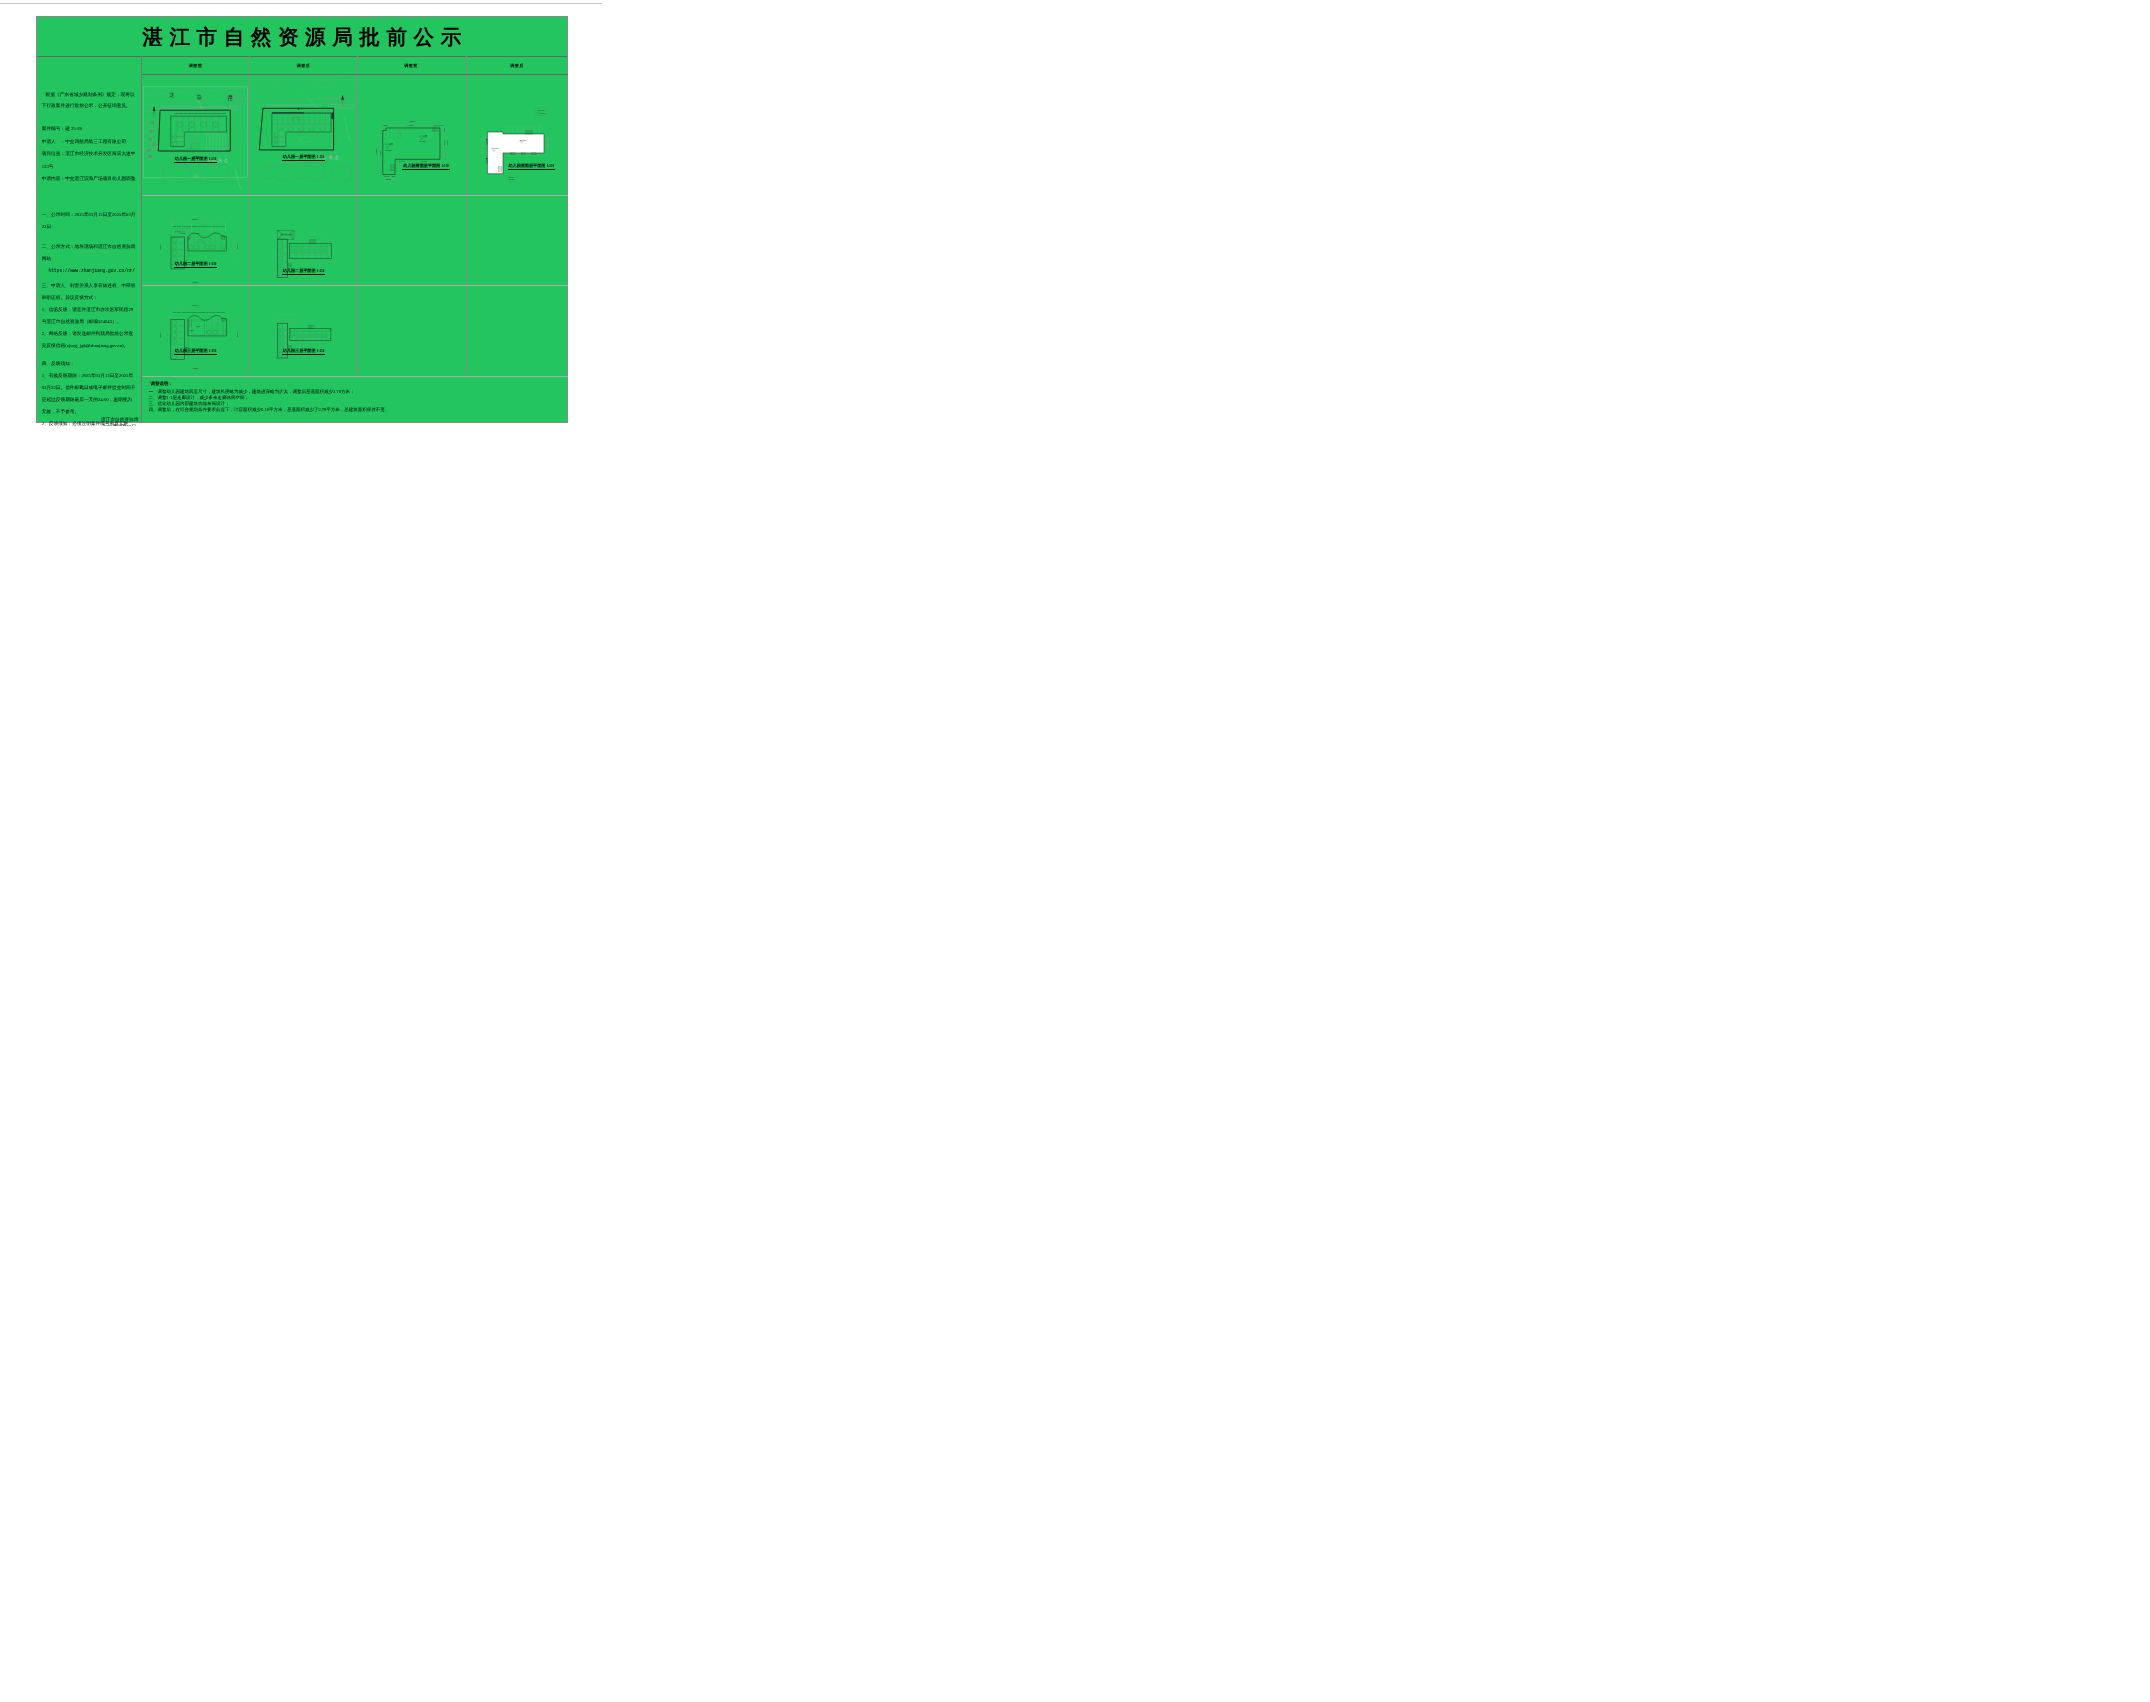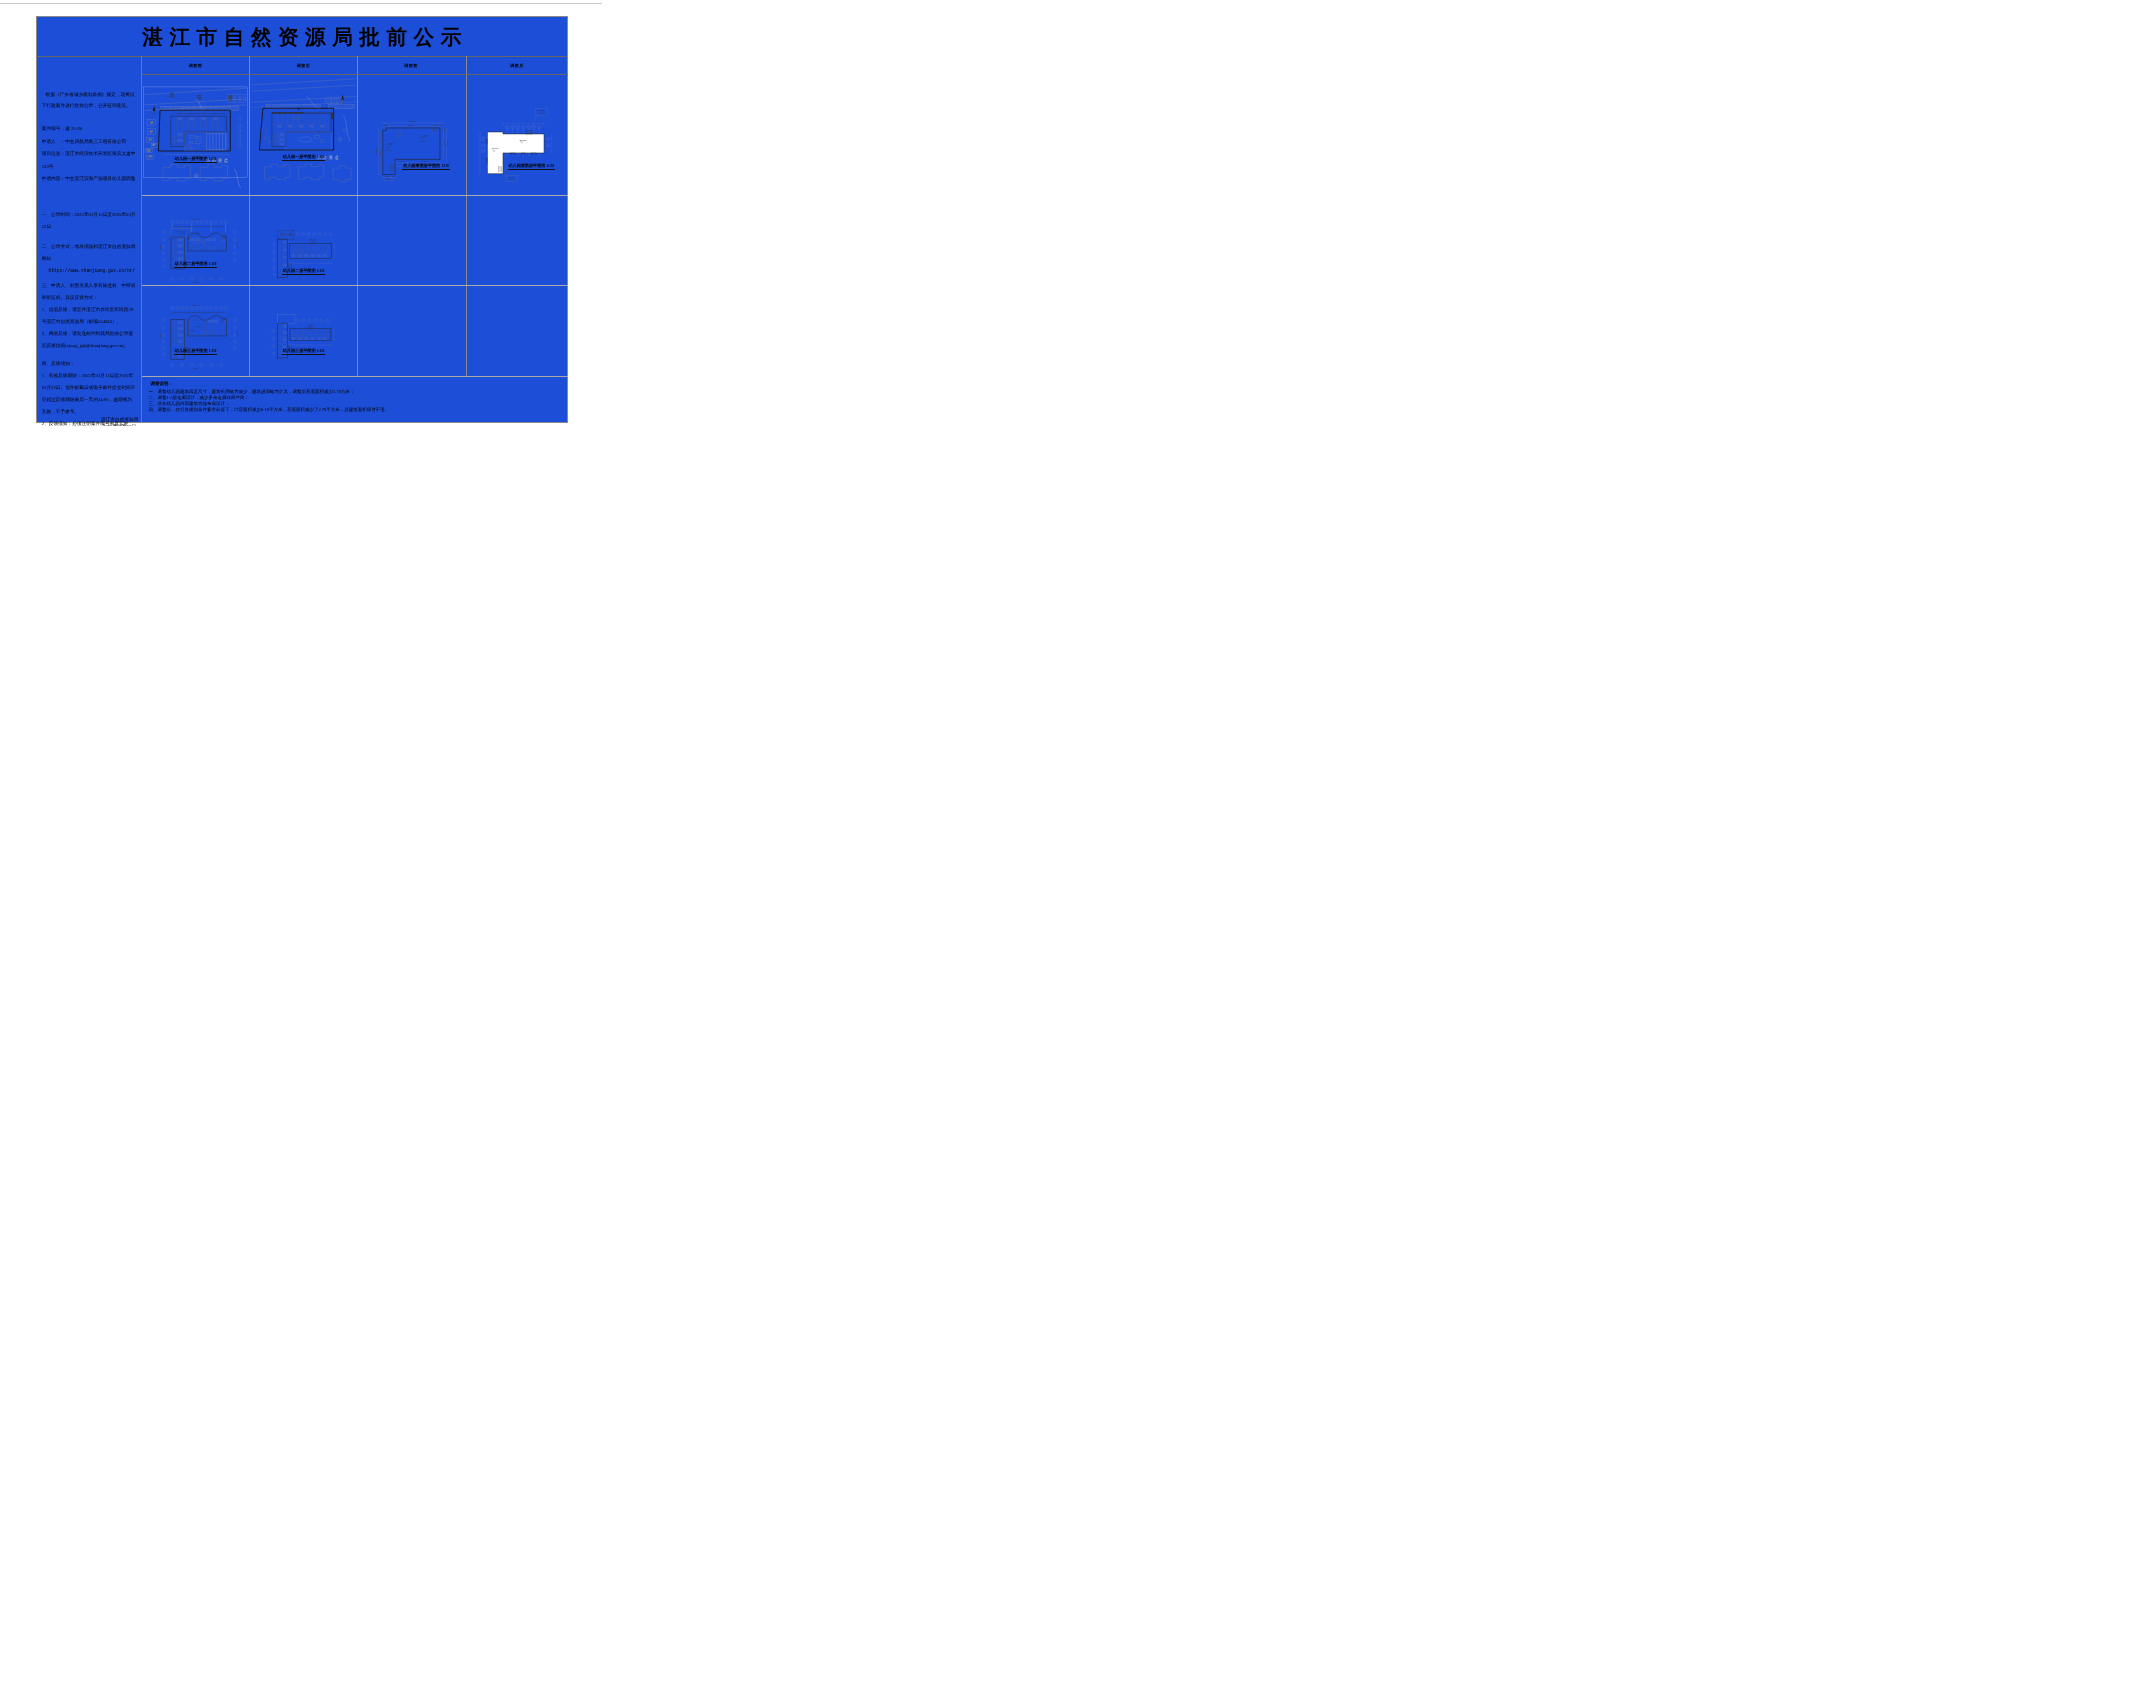--- a/index.html
+++ b/index.html
@@ -1,19 +1,19 @@
 <!DOCTYPE html>
 <html style="font-size:6.9px"><head>
 <meta charset="utf-8">
 <style>
   html,body{margin:0;padding:0;background:#fff;}
   .canvas{position:relative;width:602px;height:426px;background:#fff;overflow:hidden;
           font-family:"Liberation Serif","DejaVu Serif",serif;color:#000;}
   .scan-line{position:absolute;left:0;top:3.4px;width:100%;height:0.4px;background:#c9c9c9;}
-  .sheet{position:absolute;left:36px;top:16px;width:530px;height:405px;border:0.4px solid #8a8a8a;background:#1d4ed8;}
+  .sheet{position:absolute;left:36px;top:16px;width:530px;height:405px;border:0.4px solid #8a8a8a;background:#22c55e;}
 
   
   .title-band{position:absolute;left:0;top:0;width:100%;height:39px;border-bottom:0.4px solid #666;
               display:flex;align-items:center;justify-content:center;}
   .title-band .t{font-family:"Liberation Sans","DejaVu Sans",sans-serif;font-weight:900;
                  font-size:20.6px;letter-spacing:0.4px;white-space:nowrap;color:#000;}
 
   
   .left-panel{position:absolute;left:0;top:39px;width:105px;height:366px;border-right:0.4px solid #777;
               font-size:4.7px;line-height:11.2px;padding:0;box-sizing:border-box;}

